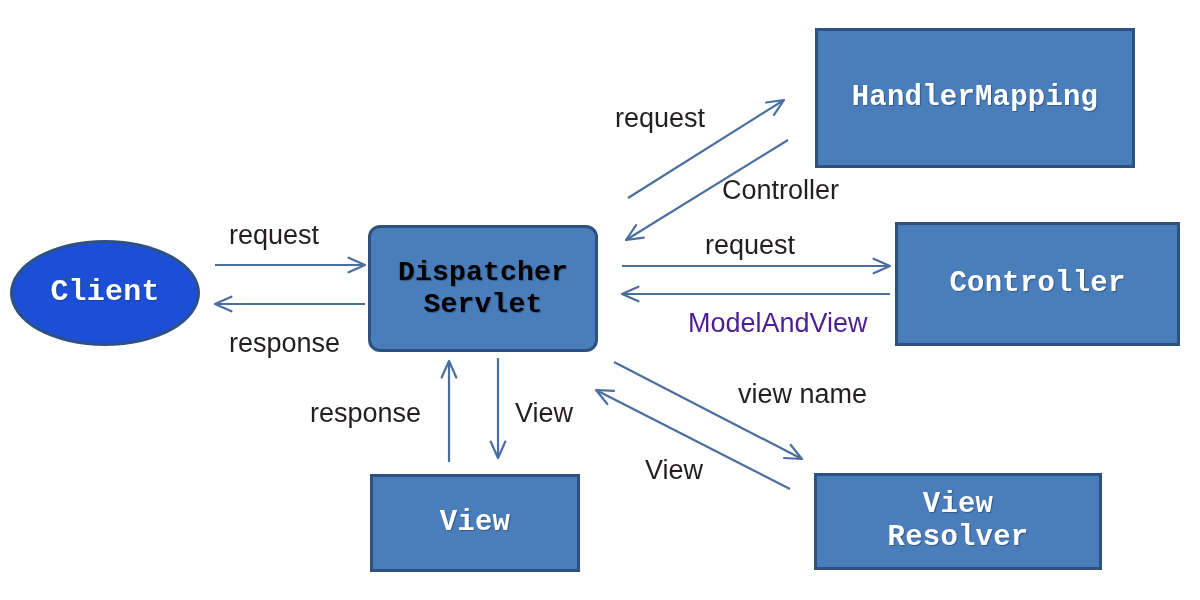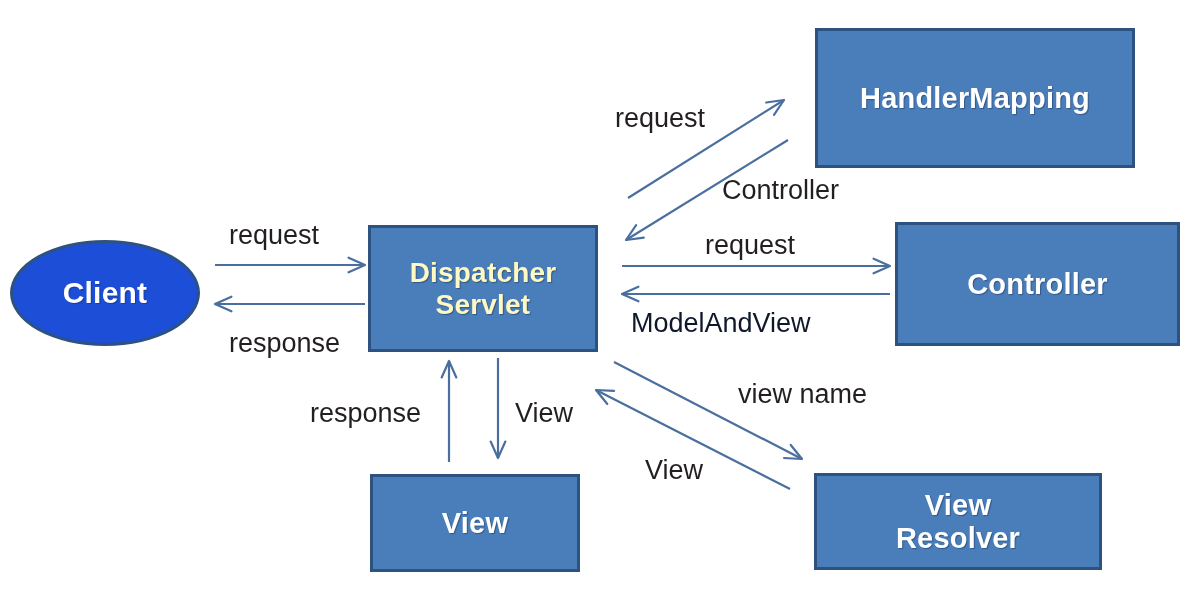--- a/index.html
+++ b/index.html
@@ -30,20 +30,21 @@
     border: 3px solid #f9a8d4;
     display: flex;
     align-items: center;
     justify-content: center;
     text-align: center;
     color: #ffffff;
     font-weight: bold;
     letter-spacing: 0.2px;
     text-shadow: 1px 1px 1px rgba(20, 40, 70, 0.45);
     line-height: 1.12;
+    font-family: Liberation Mono, monospace;
   }
   .node.ellipse {
     border-radius: 50%;
   }
   .node-label {
     display: block;
     white-space: pre-line;
   }
   .edge-label {
     position: absolute;
@@ -99,21 +100,21 @@
       <g>
         <line x1="790" y1="489" x2="596" y2="390" stroke="#4a6f9e" stroke-width="2.2"></line>
         <polyline points="613.9757993767088,390.9330791865197 596,390 607.3033668521045,404.0083510024108" fill="none" stroke="#4a6f9e" stroke-width="2.2" stroke-linecap="round" stroke-linejoin="round"></polyline>
       </g>
     </svg>
 
   <div id="node-layer">
       <div class="node ellipse" style="left: 10px; top: 240px; width: 190px; height: 106px; font-size: 30px; background: #1d4ed8; border-color: rgb(46, 82, 128); color: rgb(255, 255, 255);">
         <span class="node-label">Client</span>
       </div>
-      <div class="node" style="left: 368px; top: 225px; width: 230px; height: 127px; font-size: 28px; background: rgb(74, 126, 187); border-color: rgb(46, 82, 128); color: #fef9c3;">
+      <div class="node" style="left: 368px; top: 225px; width: 230px; height: 127px; font-size: 28px; background: rgb(74, 126, 187); border-color: rgb(46, 82, 128); color: #000000; border-radius: 12px;">
         <span class="node-label">Dispatcher
 Servlet</span>
       </div>
       <div class="node" style="left: 815px; top: 28px; width: 320px; height: 140px; font-size: 29px; background: rgb(74, 126, 187); border-color: rgb(46, 82, 128); color: rgb(255, 255, 255);">
         <span class="node-label">HandlerMapping</span>
       </div>
       <div class="node" style="left: 895px; top: 222px; width: 285px; height: 124px; font-size: 29px; background: rgb(74, 126, 187); border-color: rgb(46, 82, 128); color: rgb(255, 255, 255);">
         <span class="node-label">Controller</span>
       </div>
       <div class="node" style="left: 370px; top: 474px; width: 210px; height: 98px; font-size: 29px; background: rgb(74, 126, 187); border-color: rgb(46, 82, 128); color: rgb(255, 255, 255);">
@@ -124,20 +125,20 @@
 Resolver</span>
       </div>
     </div>
 
   <div id="label-layer">
       <span class="edge-label" style="left: 229px; top: 222px; color: rgb(35, 31, 32);">request</span>
       <span class="edge-label" style="left: 229px; top: 330px; color: rgb(35, 31, 32);">response</span>
       <span class="edge-label" style="left: 615px; top: 105px; color: rgb(35, 31, 32);">request</span>
       <span class="edge-label" style="left: 722px; top: 177px; color: rgb(35, 31, 32);">Controller</span>
       <span class="edge-label" style="left: 705px; top: 232px; color: rgb(35, 31, 32);">request</span>
-      <span class="edge-label" style="left: 631px; top: 310px; color: #0f172a;">ModelAndView</span>
+      <span class="edge-label" style="left: 688px; top: 310px; color: #4c1d95;">ModelAndView</span>
       <span class="edge-label" style="left: 310px; top: 400px; color: rgb(35, 31, 32);">response</span>
       <span class="edge-label" style="left: 515px; top: 400px; color: rgb(35, 31, 32);">View</span>
       <span class="edge-label" style="left: 738px; top: 381px; color: rgb(35, 31, 32);">view name</span>
       <span class="edge-label" style="left: 645px; top: 457px; color: rgb(35, 31, 32);">View</span>
     </div>
 
 </div>
 
 </body></html>

